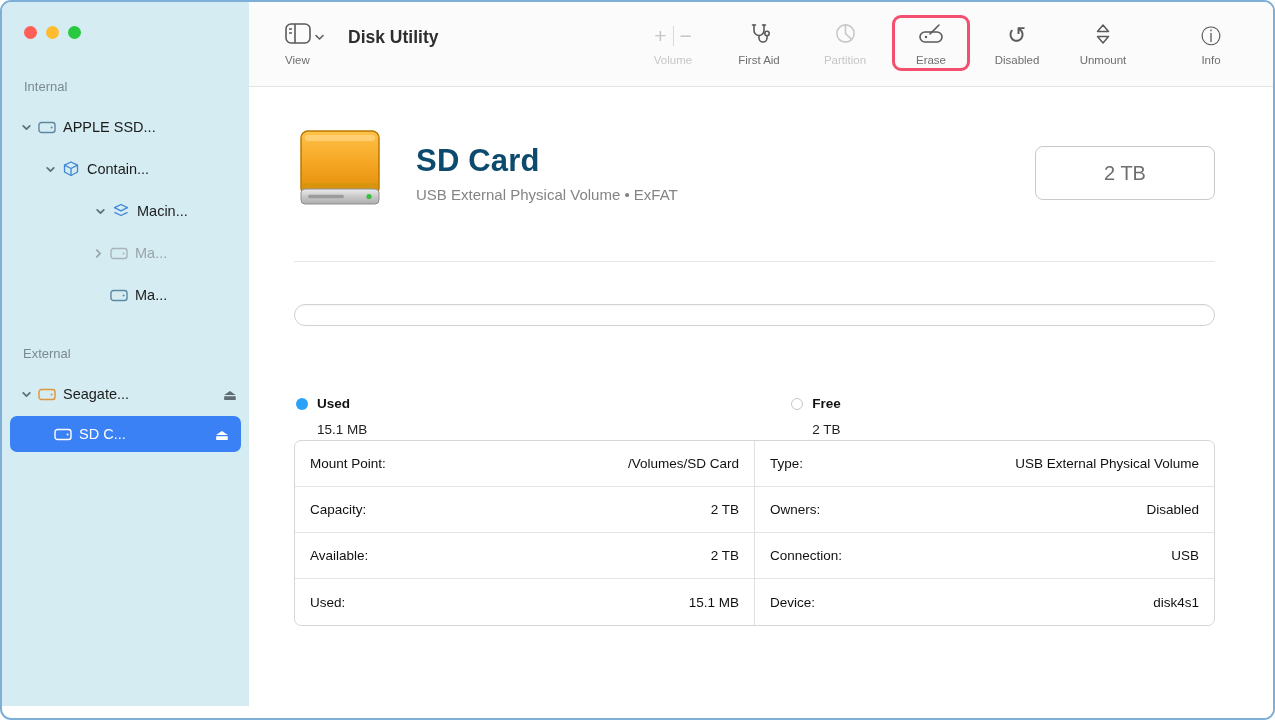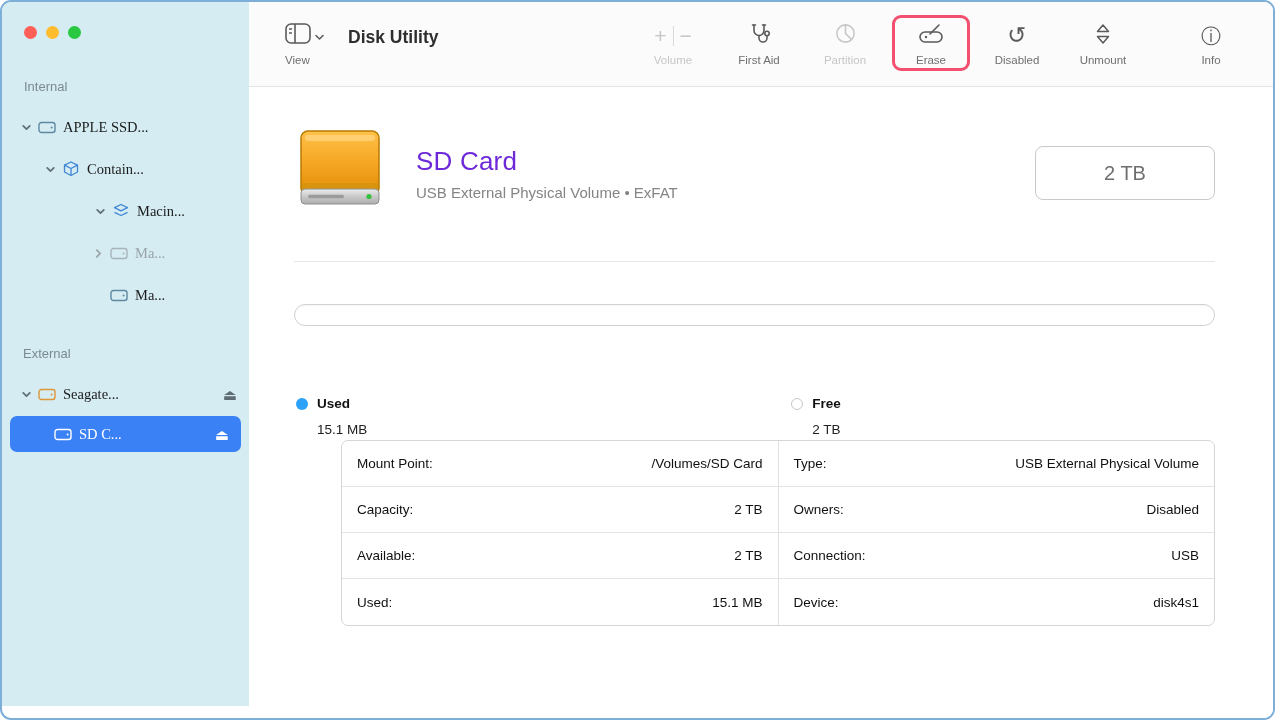--- a/index.html
+++ b/index.html
@@ -28,21 +28,21 @@
   .sec-head { margin:40px 0 12px 22px; font-size:13px; color:#7b8a90; font-weight:500; }
   .sec-head.second { margin-top:30px;margin-left:21px; }
 
   .srow {
     display:flex; align-items:center; height:42px;
     padding-right:12px; font-size:14.5px; color:#1c1c1c;
     white-space:nowrap; cursor:default;
   }
   .srow .chev { flex:0 0 20px; width:20px; display:flex; justify-content:center; align-items:center; }
   .srow .sicon { flex:0 0 22px; width:22px; display:flex; justify-content:center; align-items:center; margin-right:5px; }
-  .srow .slabel { overflow:hidden; text-overflow:ellipsis;font-family:Liberation Serif, serif; }
+  .srow .slabel { overflow:hidden; text-overflow:ellipsis; }
   .srow .eject { margin-left:auto; font-size:15px; line-height:1; color:#5d6d73; }
   .l0 { padding-left:14px; }
   .l1 { padding-left:38px; }
   .l2 { padding-left:88px; }
   .l3 { padding-left:86px; }
   .srow.dim { color:#9aa4a8; }
   .srow.selected {
     background:#3b81f6; border-radius:7px;
     margin:1px 8px; height:36px; color:#ffffff; padding-left:42px;
   }
@@ -73,21 +73,21 @@
   .tb-info { margin-left:52px; }
   .erase-highlight {
     position:absolute; left:-11px; right:-11px; top:-8px; bottom:-5px;
     border:3px solid #f2506e; border-radius:9px; pointer-events:none;
   }
 
   .content { padding:38px 58px 0 45px; }
 
   .vol-header { display:flex; align-items:center; }
   .vol-text { margin-left:30px; }
-  .vol-title { font-size:26px; font-weight:400; color:#6d28d9; letter-spacing:0.2px; }
+  .vol-title { font-size:31px; font-weight:700; color:#0c4a6e; letter-spacing:0.2px; }
   .vol-sub { font-size:15px; color:#848484; margin-top:7px; }
   .cap-box {
     margin-left:auto; width:180px; height:54px;
     border:1px solid #c9c9c9; border-radius:8px;
     display:flex; align-items:center; justify-content:center;
     font-size:20px; color:#6e6e6e; background:#fff;
   }
 
   .divider { height:1px; background:#e6e6e6; margin-top:40px; }
 
@@ -102,21 +102,21 @@
   .leg-free { left:54%; }
   .leg .row { display:flex; align-items:center; gap:9px;margin-top:38px; }
   .dot { width:12px; height:12px; border-radius:50%; }
   .dot.used { background:#2ba2f8; }
   .dot.free { background:#ffffff; border:1px solid #c8c8c8; }
   .leg .name { font-size:13.5px; font-weight:700; color:#111111; }
   .leg .val { font-size:13.5px; color:#222222; margin-top:11px; margin-left:21px; }
 
   .details {
     margin-top:28px; display:flex;
-    border:1px solid #d6d6d6; border-radius:7px; background:#ffffff; overflow:hidden;margin-left:47px;
+    border:1px solid #d6d6d6; border-radius:7px; background:#ffffff; overflow:hidden;
   }
   .dcol { flex:1; min-width:0; }
   .dcol.right { border-left:1px solid #e0e0e0; }
   .drow {
     height:46px; display:flex; align-items:center; justify-content:space-between;
     padding:0 15px; font-size:13.5px; color:#111111; border-bottom:1px solid #e4e4e4;
     white-space:nowrap;
   }
   .drow:last-child { border-bottom:none; }
   .drow .dval { margin-left:16px; }

